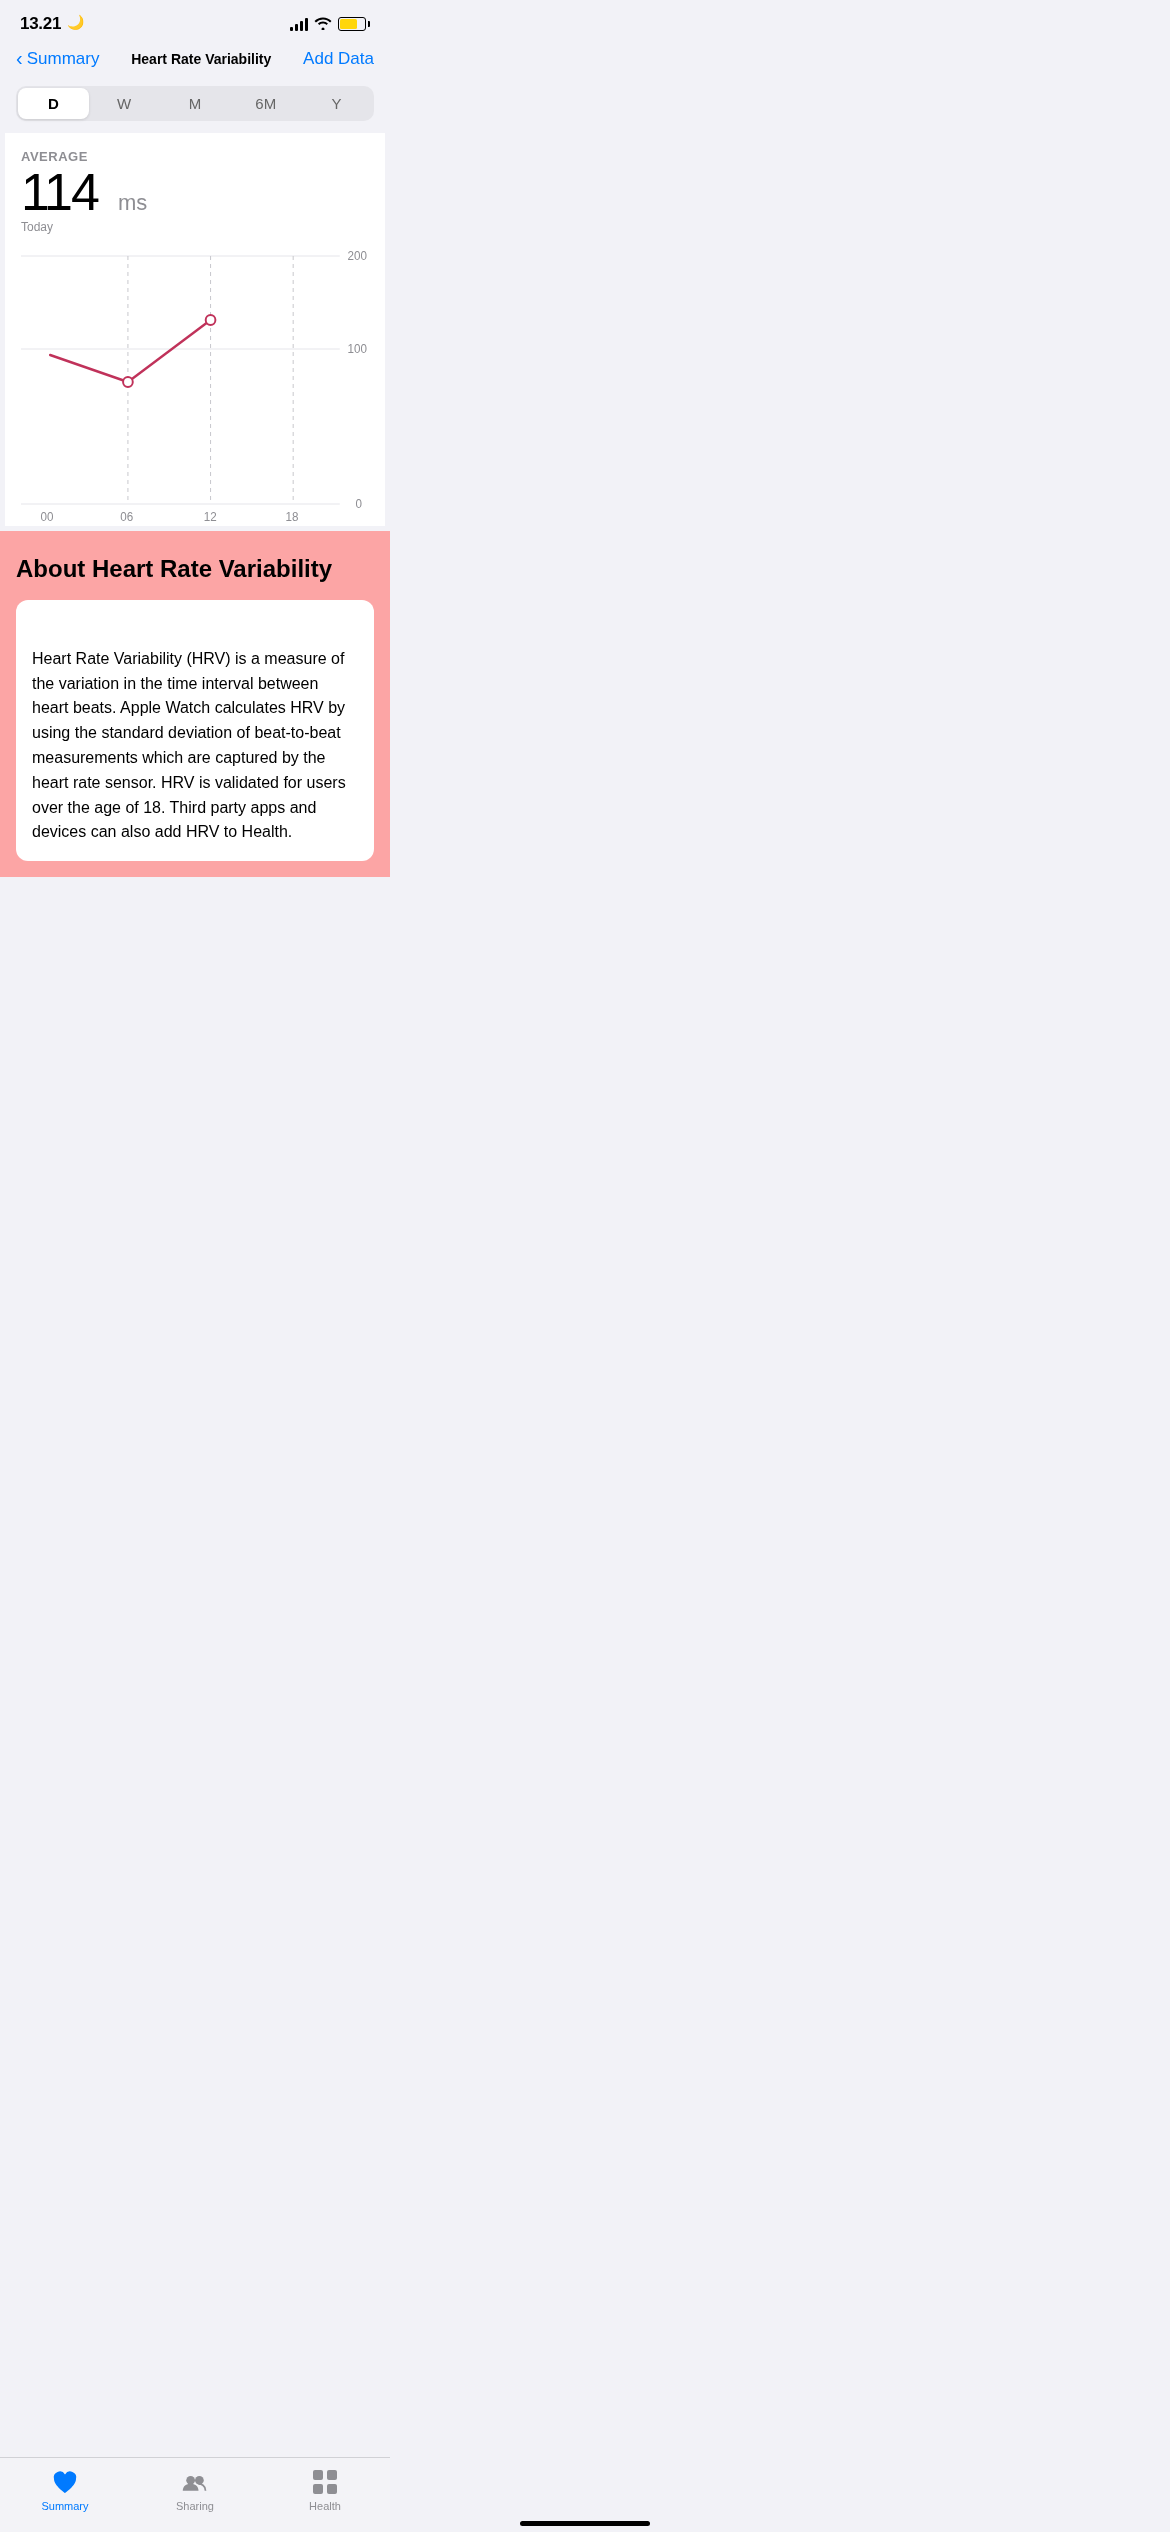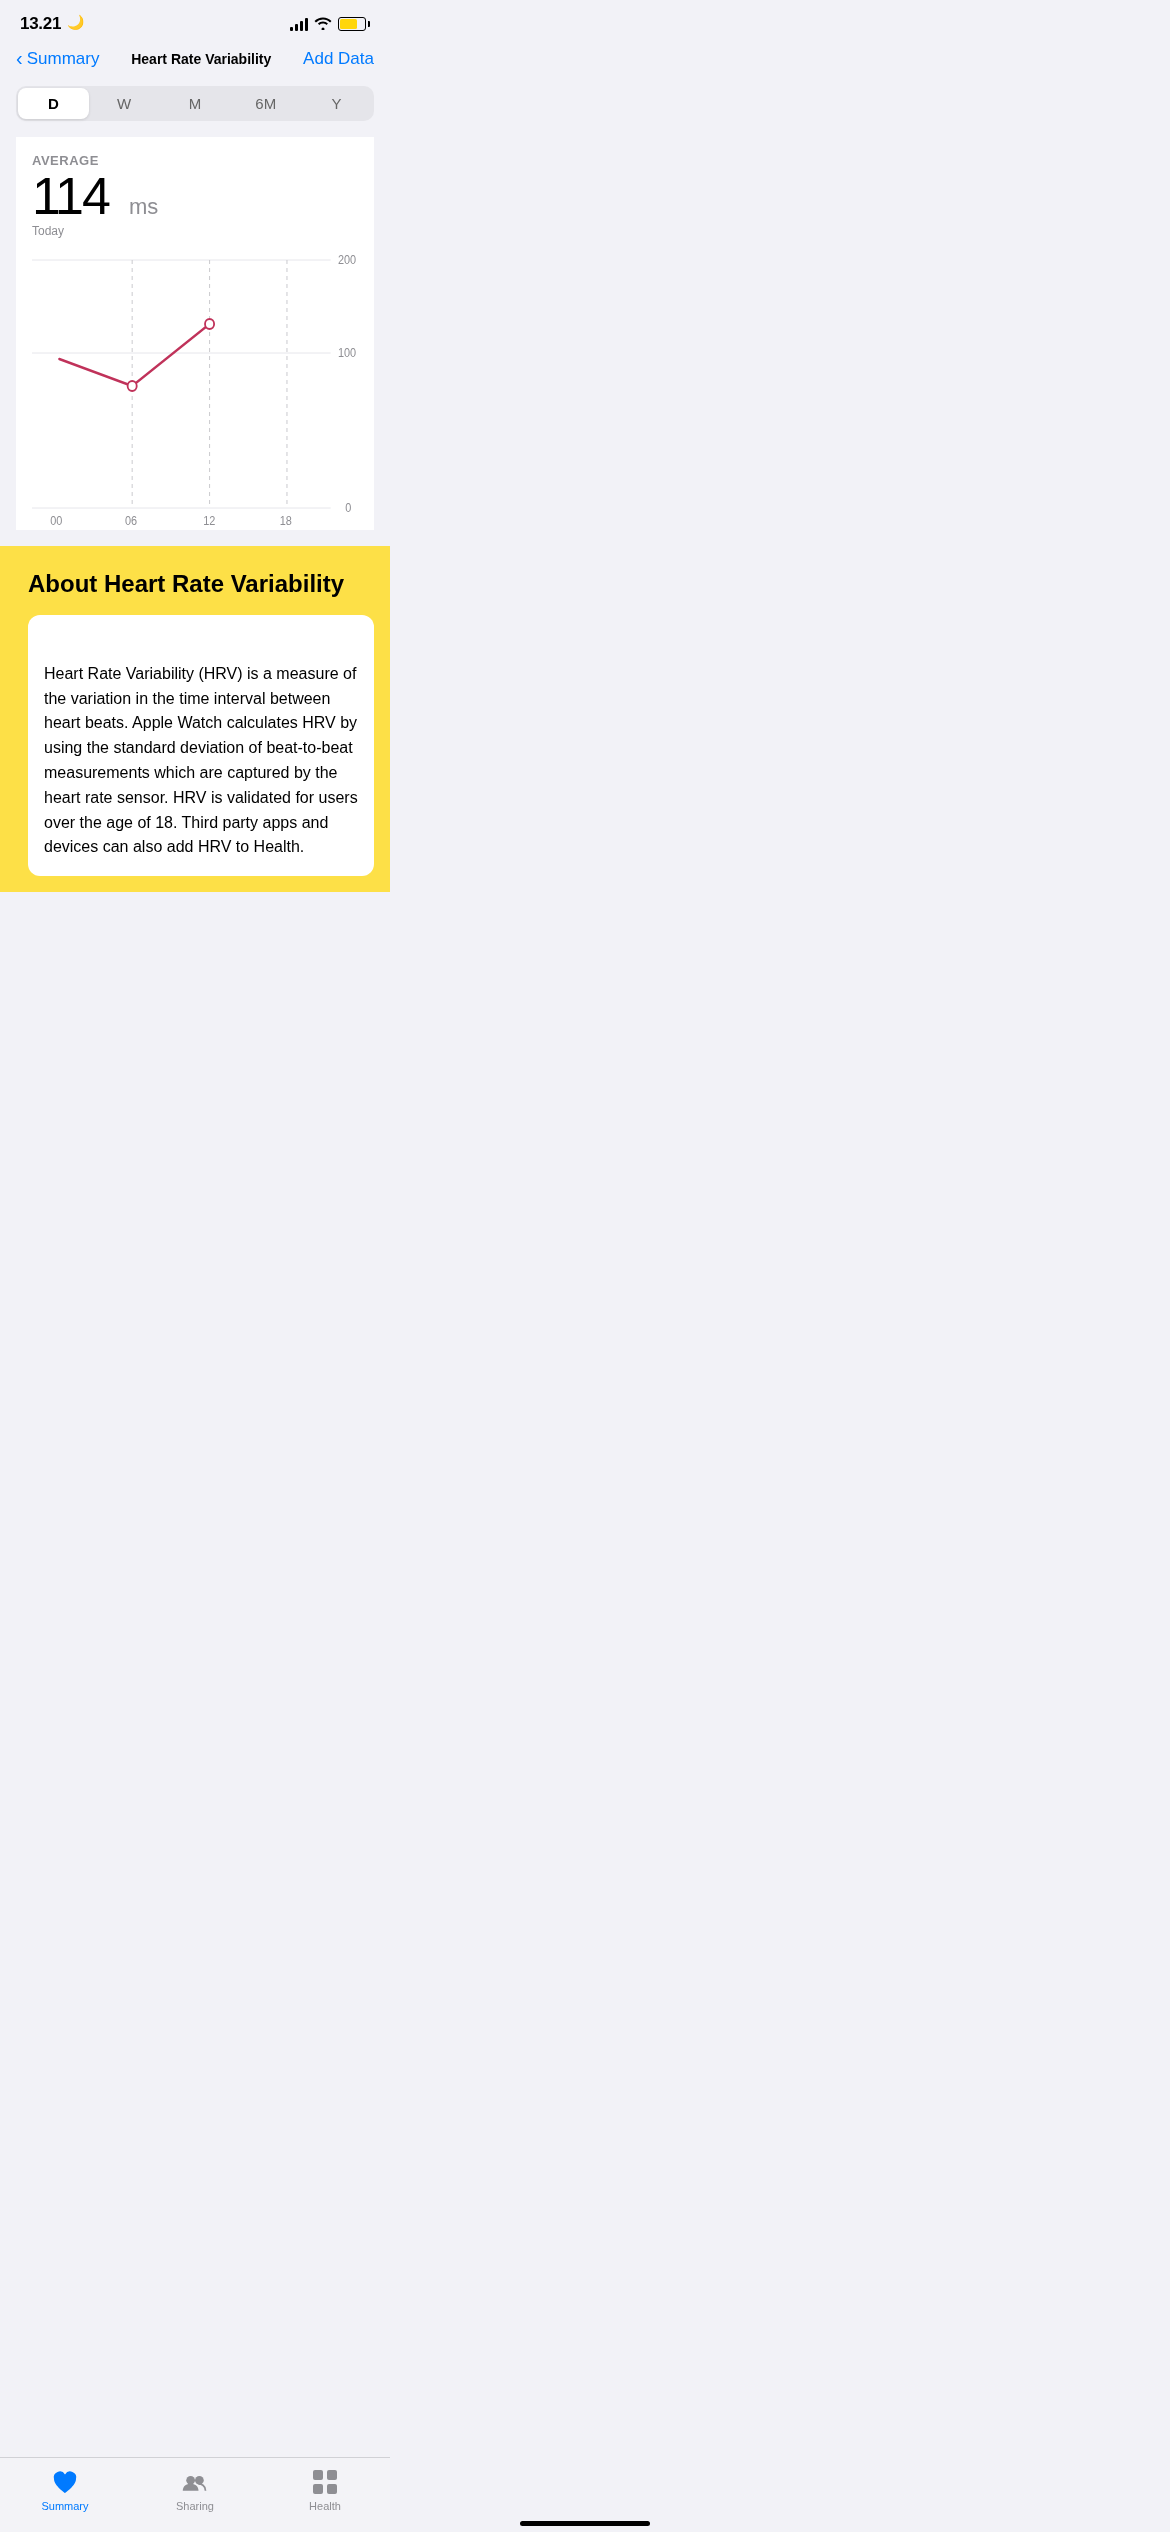--- a/index.html
+++ b/index.html
@@ -142,21 +142,21 @@
     .period-btn.active {
       background: #fff;
       color: #000;
       font-weight: 600;
       box-shadow: 0 1px 3px rgba(0,0,0,0.12);
     }
 
     
     .main-content {
       background: #fff;
-      margin: 16px;
+      margin: 5px;
       padding: 16px 16px 0 16px;
     }
 
     .average-label {
       font-size: 13px;
       font-weight: 600;
       color: #8e8e93;
       letter-spacing: 0.5px;
       text-transform: uppercase;
       margin-bottom: 2px;
@@ -197,22 +197,22 @@
       margin-bottom: 0;
     }
 
     .chart-svg {
       width: 100%;
       height: 100%;
     }
 
     
     .about-section {
-      background: #fde047;
-      padding: 24px 16px 16px 28px;
+      background: #fca5a5;
+      padding: 24px 16px 16px 16px;
       margin-top: 0;
     }
 
     .about-title {
       font-size: 24px;
       font-weight: 700;
       color: #000;
       margin-bottom: 16px;
       line-height: 1.2;
     }

